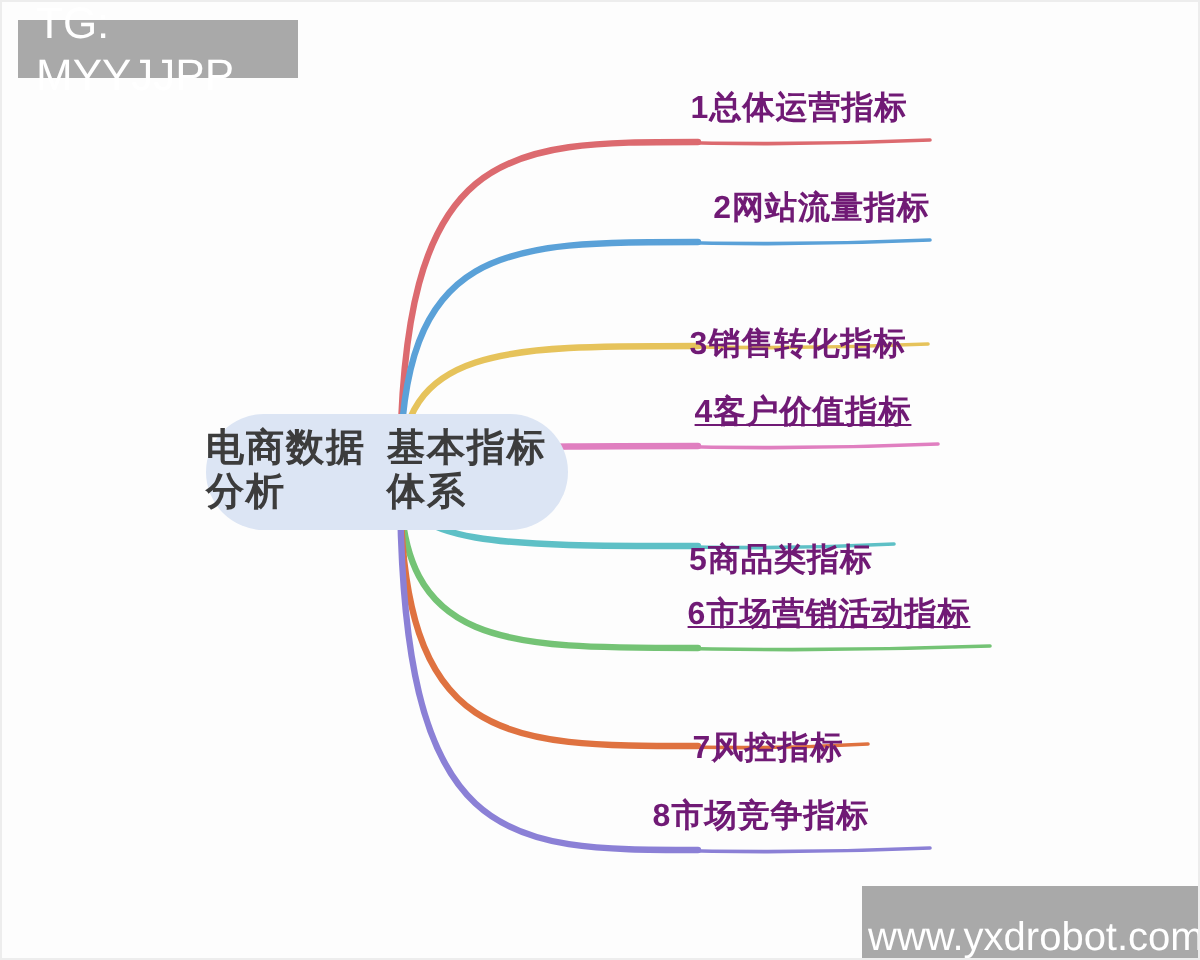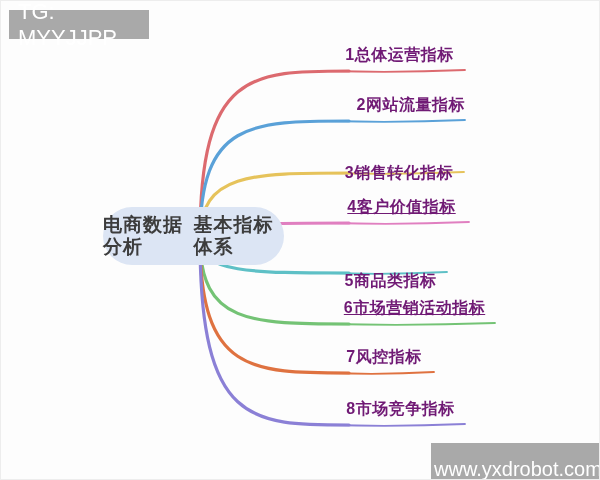--- a/index.html
+++ b/index.html
@@ -96,22 +96,22 @@
     <span>基本指标体系</span>
   </div>
 
   <div id="labels">
       <div class="branch-label" style="left: 333px; width: 131px; top: 44px;">1总体运营指标</div>
       <div class="branch-label" style="left: 333px; width: 131px; top: 94px; text-align: right;">2网站流量指标</div>
       <div class="branch-label" style="left: 333px; width: 130px; top: 146px; margin-top: 16px;">3销售转化指标</div>
       <div class="branch-label" style="left: 333px; width: 135px; top: 196px; text-decoration: underline;">4客户价值指标</div>
       <div class="branch-label" style="left: 333px; width: 113px; top: 246px; margin-top: 24px;">5商品类指标</div>
       <div class="branch-label" style="left: 333px; width: 161px; top: 297px; text-decoration: underline;">6市场营销活动指标</div>
-      <div class="branch-label" style="left: 333px; width: 100px; top: 346px;">7风控指标</div>
-      <div class="branch-label" style="left: 334px; width: 131px; top: 398px;">8市场竞争指标</div>
+      <div class="branch-label" style="left: 333px; width: 100px; top: 364px;">7风控指标</div>
+      <div class="branch-label" style="left: 314px; width: 131px; top: 398px;">8市场竞争指标</div>
     </div>
 
   <div class="wm wm-top">
     <span>TG: MYYJJPP</span>
   </div>
 
   <div class="wm wm-bottom">
     <span>www.yxdrobot.com</span>
   </div>
 

